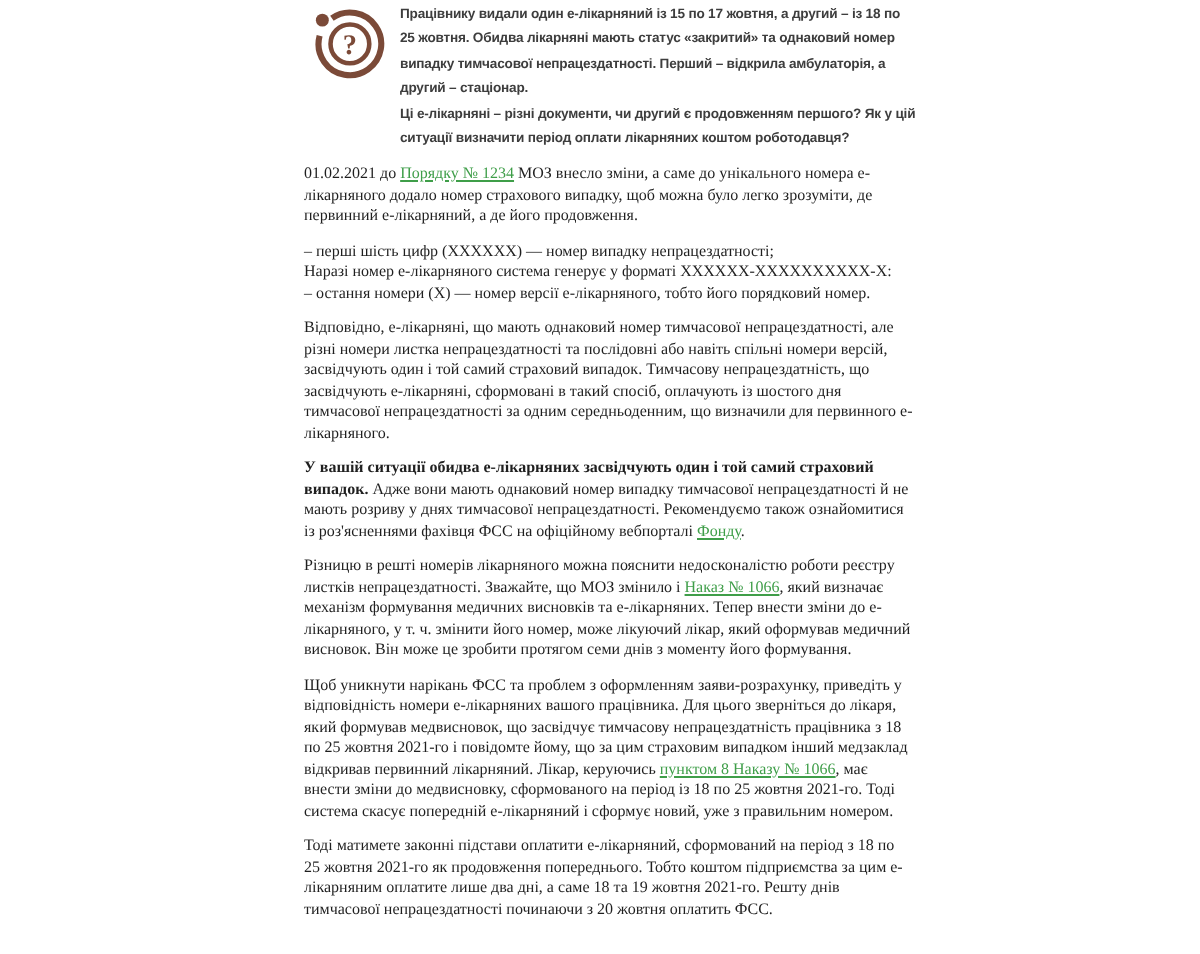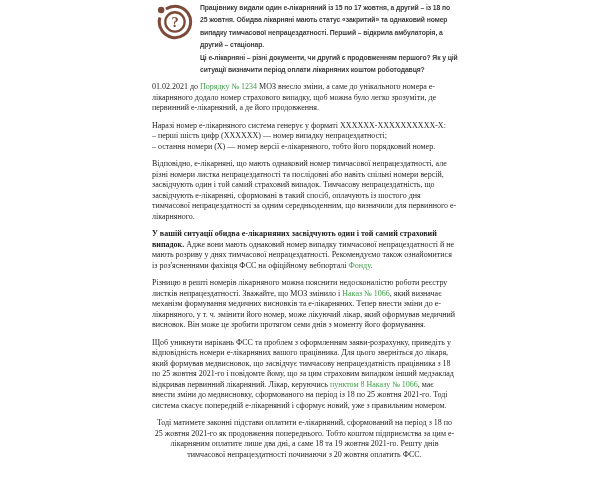--- a/index.html
+++ b/index.html
@@ -38,23 +38,24 @@
   .article{
     position:absolute;
     left:152px;top:82px;
     width:305px;
     font-family:"Liberation Serif", serif;
     font-size:8px;
     line-height:10.5px;
     color:var(--body-text);
   }
   .para{margin:0 0 7px 0;}
-  .para:last-child{margin-bottom:16px;text-align:center;}
+  .para:last-child{margin-bottom:16px;}
   .link{
     color:var(--link-green);
+    text-decoration:underline;
     cursor:pointer;
   }
   .bold-lead{font-weight:700;}
   .list-line{display:block;}
 </style>
 </head>
 <body>
 
 <div class="page">
 
@@ -71,22 +72,22 @@
       <p>Працівнику видали один е-лікарняний із 15 по 17 жовтня, а другий – із 18 по 25 жовтня. Обидва лікарняні мають статус «закритий» та однаковий номер випадку тимчасової непрацездатності. Перший – відкрила амбулаторія, а другий – стаціонар.</p>
       <p>Ці е-лікарняні – різні документи, чи другий є продовженням першого? Як у цій ситуації визначити період оплати лікарняних коштом роботодавця?</p>
     </div>
   </div>
 
   <div class="article">
 
     <p class="para"><span>01.02.2021 до </span><a class="link">Порядку № 1234</a><span> МОЗ внесло зміни, а саме до унікального номера е-лікарняного додало номер страхового випадку, щоб можна було легко зрозуміти, де первинний е-лікарняний, а де його продовження.</span></p>
 
     <p class="para">
+        <span class="list-line">– перші шість цифр (ХХХХХХ) — номер випадку непрацездатності;</span>
         <span class="list-line">Наразі номер е-лікарняного система генерує у форматі ХХХХХХ-ХХХХХХХХХХ-Х:</span>
-        <span class="list-line">– перші шість цифр (ХХХХХХ) — номер випадку непрацездатності;</span>
         <span class="list-line">– остання номери (Х) — номер версії е-лікарняного, тобто його порядковий номер.</span>
       </p>
 
     <p class="para">Відповідно, е-лікарняні, що мають однаковий номер тимчасової непрацездатності, але різні номери листка непрацездатності та послідовні або навіть спільні номери версій, засвідчують один і той самий страховий випадок. Тимчасову непрацездатність, що засвідчують е-лікарняні, сформовані в такий спосіб, оплачують із шостого дня тимчасової непрацездатності за одним середньоденним, що визначили для первинного е-лікарняного.</p>
 
     <p class="para"><span class="bold-lead">У вашій ситуації обидва е-лікарняних засвідчують один і той самий страховий випадок.</span><span> Адже вони мають однаковий номер випадку тимчасової непрацездатності й не мають розриву у днях тимчасової непрацездатності. Рекомендуємо також ознайомитися із роз'ясненнями фахівця ФСС на офіційному вебпорталі </span><a class="link">Фонду</a><span>.</span></p>
 
     <p class="para"><span>Різницю в решті номерів лікарняного можна пояснити недосконалістю роботи реєстру листків непрацездатності. Зважайте, що МОЗ змінило і </span><a class="link">Наказ № 1066</a><span>, який визначає механізм формування медичних висновків та е-лікарняних. Тепер внести зміни до е-лікарняного, у т. ч. змінити його номер, може лікуючий лікар, який оформував медичний висновок. Він може це зробити протягом семи днів з моменту його формування.</span></p>
 
     <p class="para"><span>Щоб уникнути нарікань ФСС та проблем з оформленням заяви-розрахунку, приведіть у відповідність номери е-лікарняних вашого працівника. Для цього зверніться до лікаря, який формував медвисновок, що засвідчує тимчасову непрацездатність працівника з 18 по 25 жовтня 2021-го і повідомте йому, що за цим страховим випадком інший медзаклад відкривав первинний лікарняний. Лікар, керуючись </span><a class="link">пунктом 8 Наказу № 1066</a><span>, має внести зміни до медвисновку, сформованого на період із 18 по 25 жовтня 2021-го. Тоді система скасує попередній е-лікарняний і сформує новий, уже з правильним номером.</span></p>

